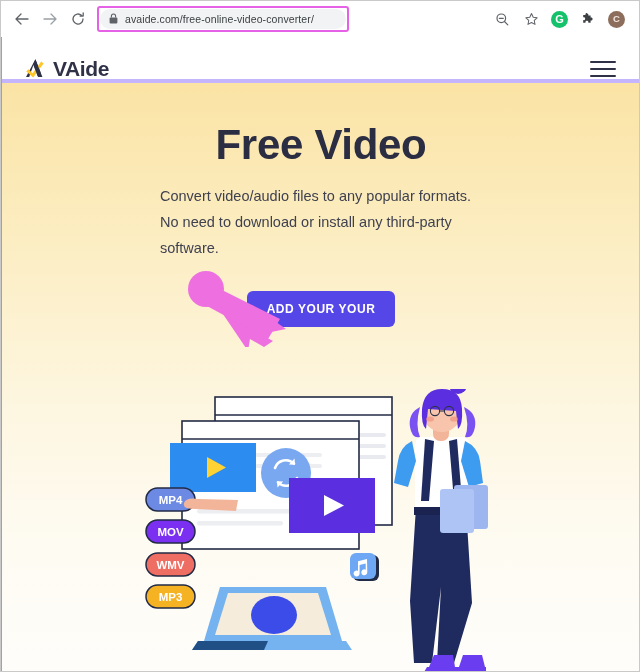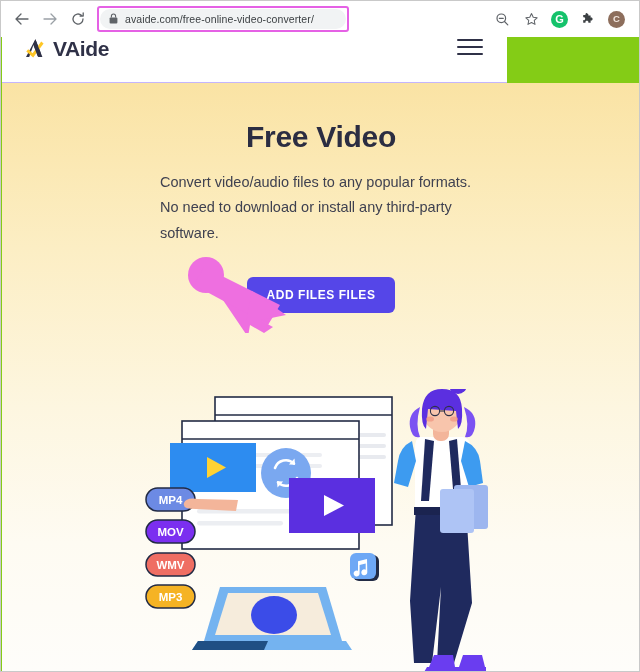--- a/index.html
+++ b/index.html
@@ -56,23 +56,23 @@
     color:#fff;font-size:11px;font-weight:bold;line-height:1;
   }
   .avatar{
     width:17px;height:17px;border-radius:50%;background:#8d6e5c;
     display:flex;align-items:center;justify-content:center;
     color:#f2e6de;font-size:9.5px;font-weight:bold;line-height:1;
   }
 
   
   .site-header{
-    position:absolute;left:1px;top:36px;width:505px;height:46px;
-    background:#fff;display:flex;align-items:flex-start;
-    box-sizing:border-box;padding:0 24px;border-bottom:1px solid #c4b5fd;
+    position:absolute;left:1px;top:36px;width:638px;height:46px;
+    background:#fff;display:flex;align-items:flex-end;
+    box-sizing:border-box;padding:0 24px;border-bottom:4px solid #c4b5fd;
   }
   .logo{display:flex;align-items:center;gap:0;}
   .logo-mark{position:relative;width:26px;height:22px;margin-right:1px;}
   .logo-text{
     font-size:21px;font-weight:bold;color:#2f3147;letter-spacing:-.4px;
     line-height:1;
   }
   .hamburger{
     margin-left:auto;width:26px;height:20px;display:flex;flex-direction:column;
     justify-content:space-between;padding:2px 0;box-sizing:border-box;
@@ -80,21 +80,21 @@
   .hamburger span{display:block;height:2px;background:#2f3147;border-radius:1px;}
 
   
   .hero{
     position:absolute;left:1px;top:82px;width:638px;height:589px;
     background:linear-gradient(180deg,#fae3a4 0%,#fceec4 28%,#fdf6e0 55%,#fefbf2 78%,#fefdfa 100%);
     overflow:hidden;
   }
   .h1{
     margin:0;padding-top:36px;text-align:center;
-    font-size:30px;font-weight:bold;color:#2b2d42;line-height:1.22;
+    font-size:42px;font-weight:bold;color:#2b2d42;line-height:1.22;
     letter-spacing:-.3px;
   }
   .sub{
     margin:14px auto 0;width:322px;
     font-size:14.5px;color:#3f4150;line-height:1.77;
   }
   .cta-wrap{position:relative;height:66px;margin-top:16px;}
   .cta{
     position:absolute;left:50%;transform:translateX(-50%);top:14px;
     width:148px;height:36px;border:0;border-radius:6px;
@@ -188,21 +188,21 @@
 
   <div class="hero">
 
     <h1 class="h1">
       <span>Free Video</span><br>
     </h1>
 
     <p class="sub">Convert video/audio files to any popular formats. No need to download or install any third-party software.</p>
 
     <div class="cta-wrap">
-      <button class="cta" style="background: rgb(85, 70, 232);">ADD FILES FILES</button>
+      <button class="cta" style="background: rgb(85, 70, 232);">ADD YOUR YOUR</button>
       <svg class="arrow" viewBox="0 0 130 80">
         <g fill="#ee6fe0">
           <circle cx="26" cy="22" r="18"></circle>
           <path d="M26 22 L102 60 L78 66 L93 74 L84 80 L70 72 L68 84 Z"></path>
           <path d="M24 14 L100 52 L88 72 L14 32 Z"></path>
           <path d="M72 38 L106 62 L66 70 Z"></path>
         </g>
       </svg>
     </div>
 

